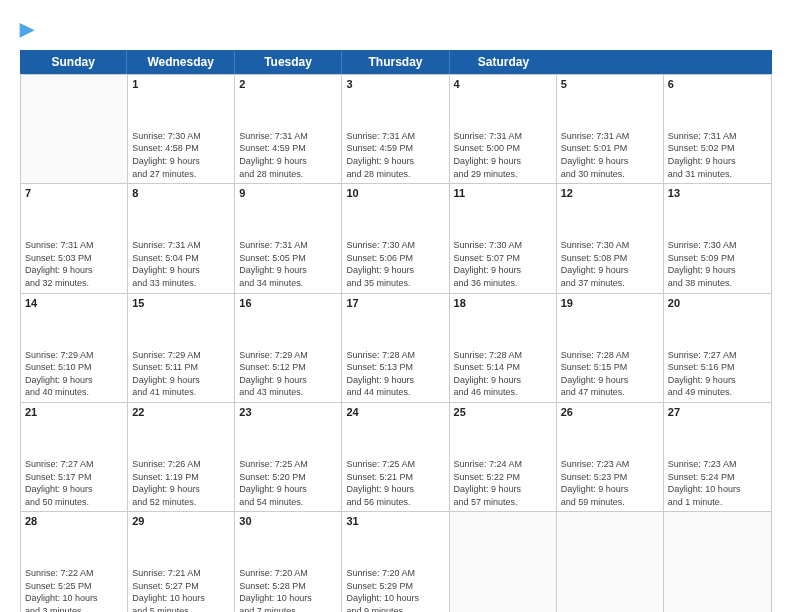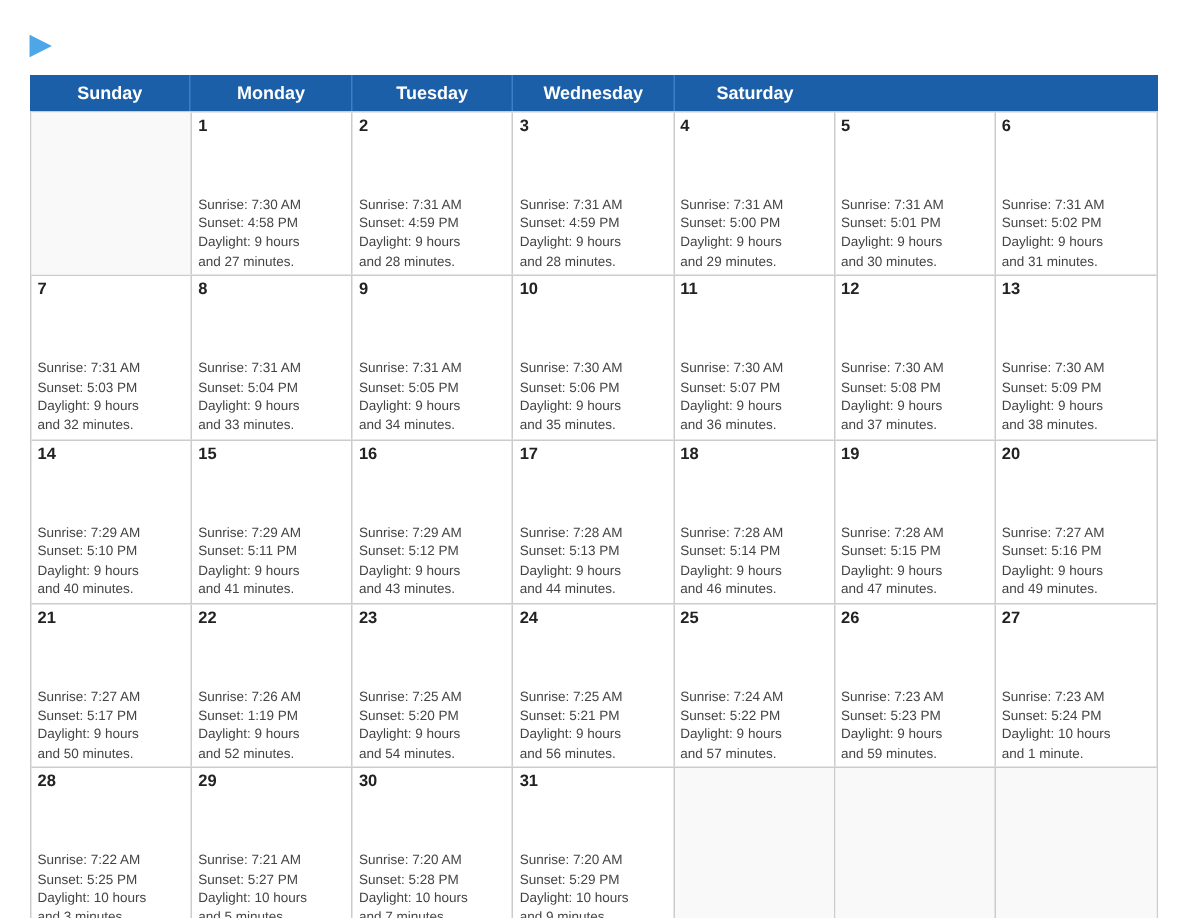--- a/index.html
+++ b/index.html
@@ -132,23 +132,23 @@
     </div>
     <div class="title-block">
       <div class="month-title"></div>
       <div class="location"></div>
     </div>
   </div>
 
   <div class="calendar">
     <div class="cal-header">
     <div class="cal-header-cell">Sunday</div>
-        <div class="cal-header-cell">Monday</div>
+        <div class="cal-header-cell">Wednesday</div>
         <div class="cal-header-cell">Tuesday</div>
-        <div class="cal-header-cell">Wednesday</div>
+        <div class="cal-header-cell">Thursday</div>
         <div class="cal-header-cell">Saturday</div>
       </div>
     <div class="cal-body">
     <div class="cal-row">
           <div class="cal-cell empty"></div>
           <div class="cal-cell">
             <div class="day-number">1</div>
             <div class="day-info" style="white-space: pre-line;">Sunrise: 7:30 AM
 Sunset: 4:58 PM
 Daylight: 9 hours

